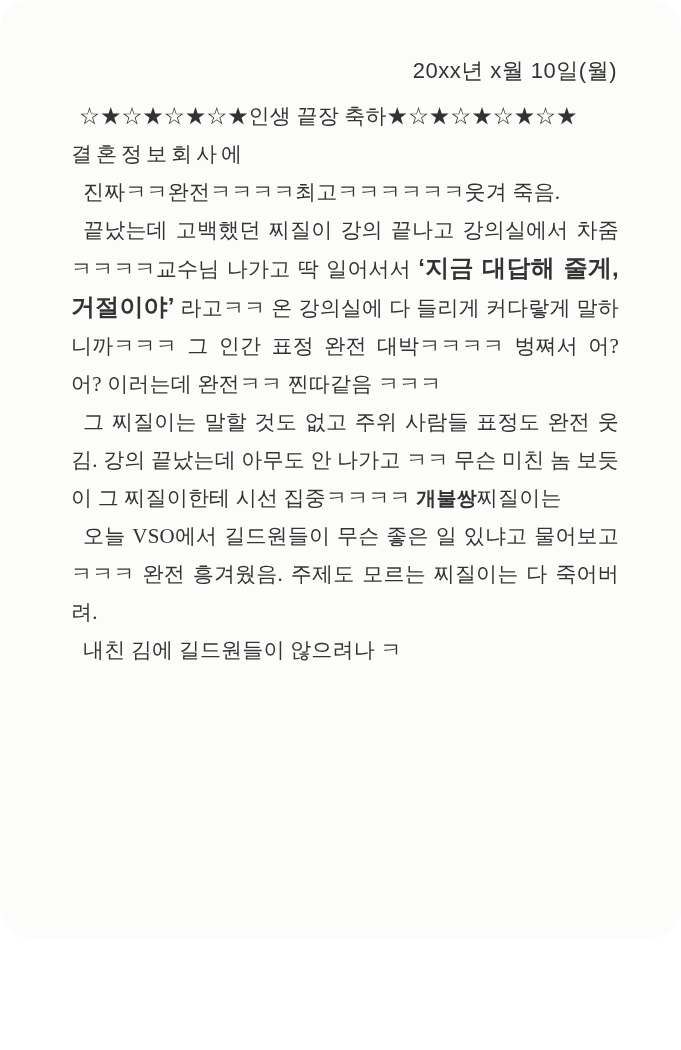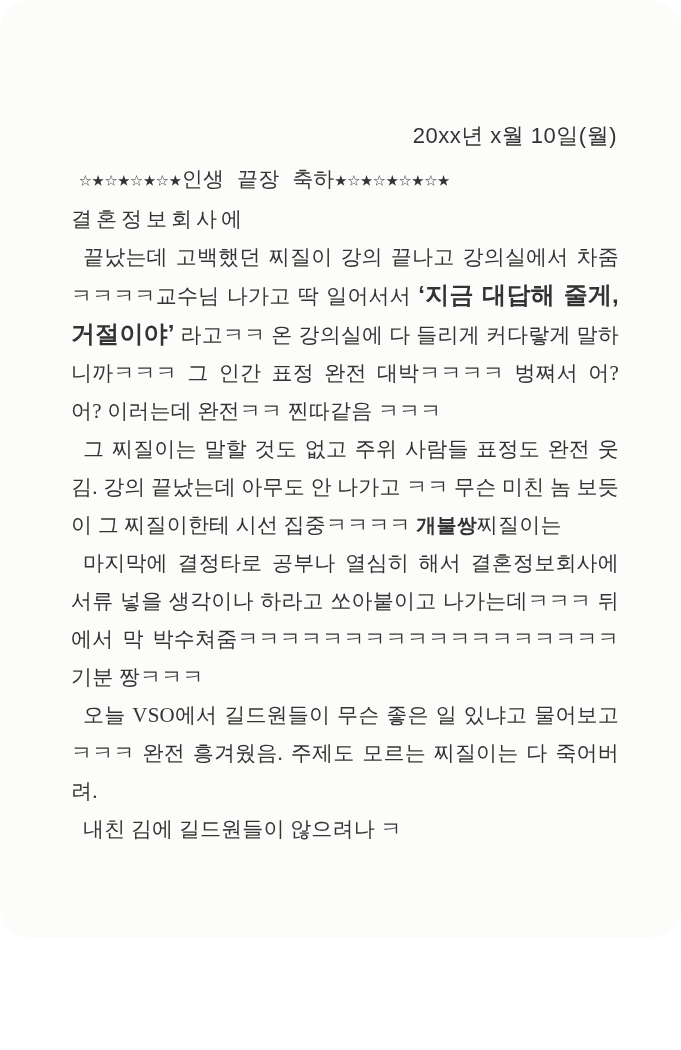--- a/index.html
+++ b/index.html
@@ -6,21 +6,21 @@
     margin: 0;
     padding: 0;
     background: #ffffff;
   }
   .page {
     position: relative;
     width: 681px;
     height: 938px;
     box-sizing: border-box;
     background: #fcfcfb;
-    padding: 120px 62px 0 71px;
+    padding: 55px 62px 0 71px;
     color: #333333;
     font-family: "Liberation Serif", "DejaVu Serif", serif;
     overflow: hidden;
     border-radius: 30px;
   }
   .date-line {
     text-align: right;
     font-family: "Liberation Sans", "DejaVu Sans", sans-serif;
     font-size: 22px;
     line-height: 32px;
@@ -29,21 +29,21 @@
   }
   .para {
     margin: 0;
     font-size: 21px;
     line-height: 38px;
     text-align: justify;
     word-break: break-all;
     text-indent: 12px;
     letter-spacing: 0.2px;
   }
-  .para.banner { text-indent: 8px; font-family: Liberation Mono, monospace; }
+  .para.banner { text-indent: 8px; }
   .para.laugh { text-indent: 0; letter-spacing: 4px; }
   .quote-bold {
     font-family: "Liberation Sans", "DejaVu Sans", sans-serif;
     font-weight: 700;
     font-size: 24px;
   }
   .em-word {
     font-family: "Liberation Sans", "DejaVu Sans", sans-serif;
     font-weight: 600;
     font-size: 20px;
@@ -53,25 +53,25 @@
 <body>
 
 <main class="page">
 
   <div class="date-line">20xx년 x월 10일(월)</div>
 
   <p class="para banner">☆★☆★☆★☆★인생 끝장 축하★☆★☆★☆★☆★</p>
 
   <p class="para laugh">결혼정보회사에</p>
 
+  <p class="para"><span>진짜ㅋㅋ완전ㅋㅋㅋㅋ최고ㅋㅋㅋㅋㅋㅋ웃겨 죽음.</span></p>
 
   <p class="para"><span>끝났는데 고백했던 찌질이 강의 끝나고 강의실에서 차줌ㅋㅋㅋㅋ교수님 나가고 딱 일어서서 </span><span class="quote-bold">‘지금 대답해 줄게, 거절이야’</span><span> 라고ㅋㅋ 온 강의실에 다 들리게 커다랗게 말하니까ㅋㅋㅋ 그 인간 표정 완전 대박ㅋㅋㅋㅋ 벙쪄서 어? 어? 이러는데 완전ㅋㅋ 찐따같음 ㅋㅋㅋ</span></p>
 
 
   <p class="para"><span>그 찌질이는 말할 것도 없고 주위 사람들 표정도 완전 웃김. 강의 끝났는데 아무도 안 나가고 ㅋㅋ 무슨 미친 놈 보듯이 그 찌질이한테 시선 집중ㅋㅋㅋㅋ </span><span class="em-word">개불쌍</span><span>찌질이는</span></p>
 
-  <p class="para"><span>마지막에 결정타로 공부나 열심히 해서 결혼정보회사에 서류 넣을 생각이나 하라고 쏘아붙이고 나가는데ㅋㅋㅋ 뒤에서 막 박수쳐줌ㅋㅋㅋㅋㅋㅋㅋㅋㅋㅋㅋㅋㅋㅋㅋㅋㅋㅋ 기분 짱ㅋㅋㅋ</span></p>
 
   <p class="para"><span>오늘 VSO에서 길드원들이 무슨 좋은 일 있냐고 물어보고ㅋㅋㅋ 완전 흥겨웠음. 주제도 모르는 찌질이는 다 죽어버려.</span></p>
 
   <p class="para"><span>내친 김에 길드원들이 않으려나 ㅋ</span></p>
 
 </main>
 
 </body></html>

